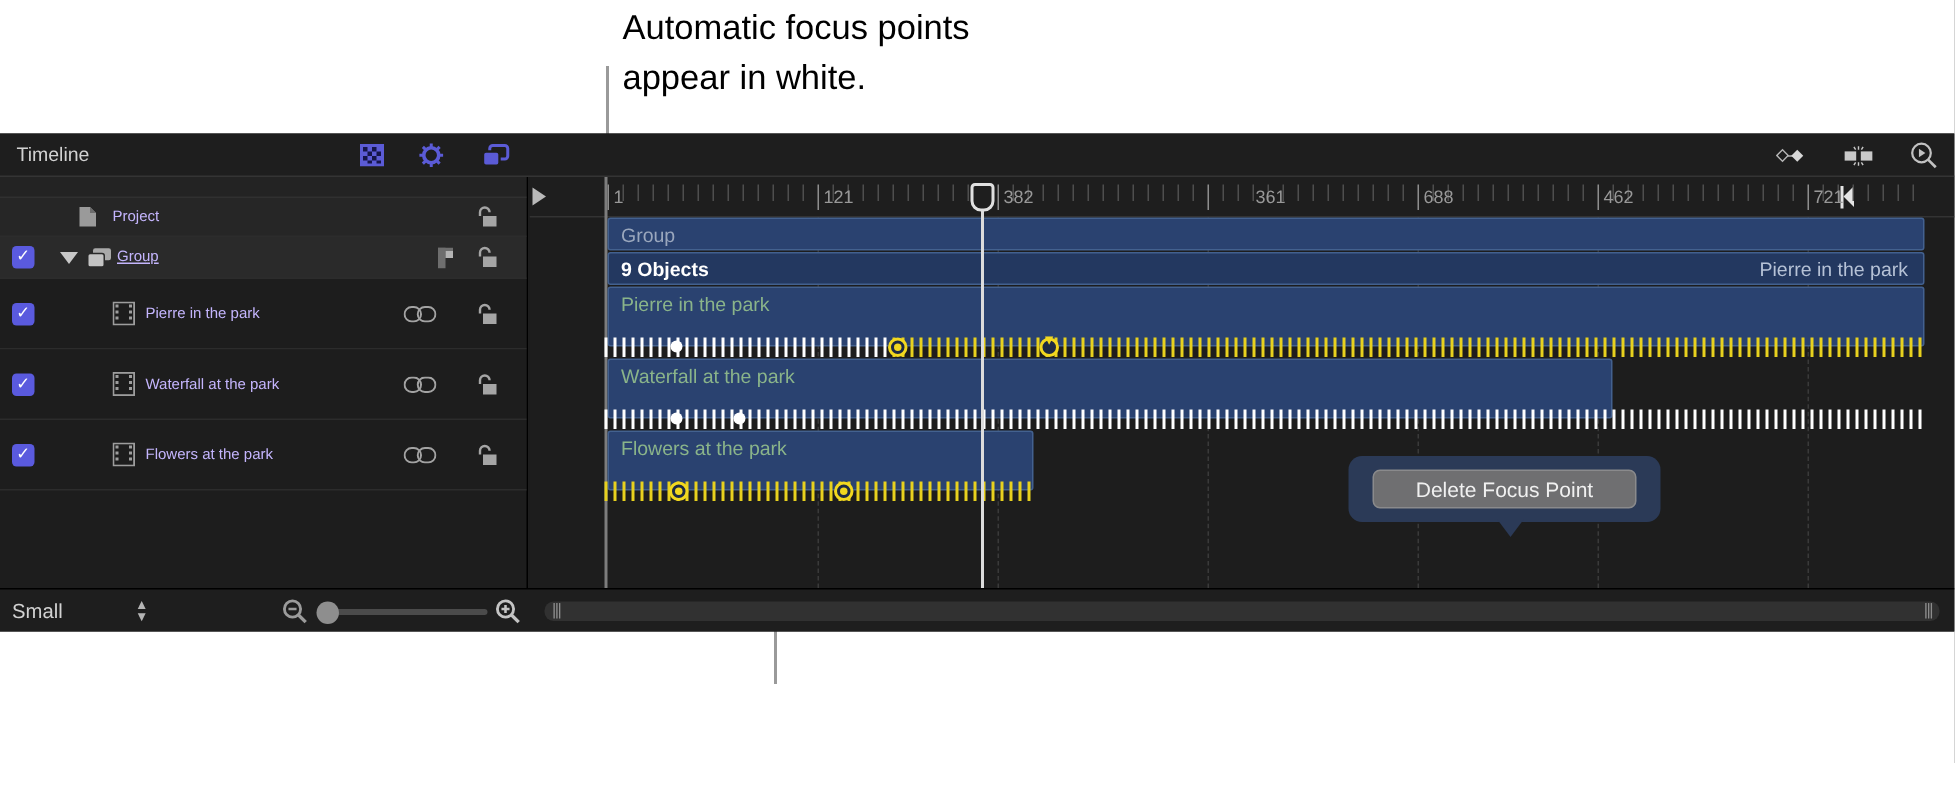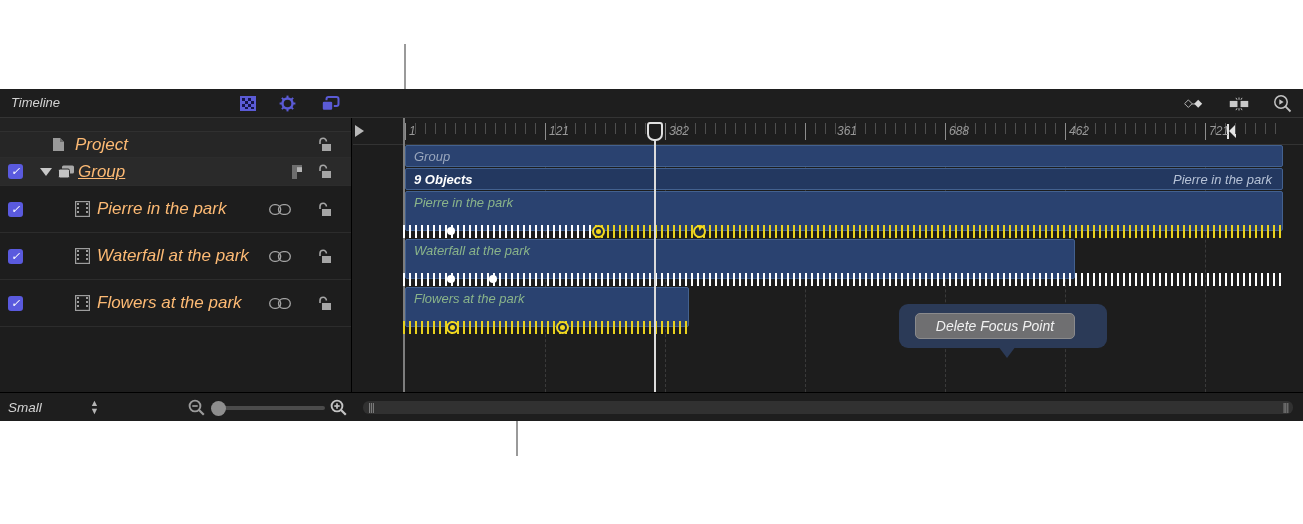--- a/index.html
+++ b/index.html
@@ -27,21 +27,20 @@
     background: #9a9a9a;
   }
   #leader-top { left: 404px; top: 44px; height: 46px; }
   #leader-bottom { left: 516px; top: 350px; height: 106px; }
 
   
   #window {
     position: absolute; left: 0; top: 89px;
     width: 1303px; height: 332px;
     background: #1d1d1d;
-    font-style: italic;
   }
 
   
   #header {
     position: absolute; left: 0; top: 0; width: 1303px; height: 29px;
     background: #1e1e1e;
     border-bottom: 1px solid #343434;
   }
   #header-title {
     position: absolute; left: 11px; top: 6px;
@@ -78,21 +77,21 @@
     display: flex; align-items: center; justify-content: center;
     color: #fff; font-size: 11px; line-height: 1;
   }
   .disclosure {
     position: absolute; left: 40px;
     width: 0; height: 0;
     border-left: 6px solid transparent; border-right: 6px solid transparent;
     border-top: 8px solid #c8c8c8;
   }
   .row-icon { position: absolute; display: flex; align-items: center; }
-  .row-label { position: absolute; color: #fdba74; font-size: 17px; }
+  .row-label { position: absolute; color: #c4b5fd; font-size: 10px; }
   .row-label.link { text-decoration: underline; }
   .right-icons { position: absolute; right: 0; top: 0; height: 100%; display: flex; align-items: center; }
 
   
   #timeline {
     position: absolute; left: 353px; top: 29px;
     width: 950px; height: 274px;
     background: #1d1d1d;
     overflow: hidden;
   }
@@ -184,21 +183,21 @@
     background: #2b3a57; border-radius: 9px;
   }
   #popover-tail {
     position: absolute; left: 645px; top: 228px;
     width: 0; height: 0;
     border-left: 9px solid transparent; border-right: 9px solid transparent;
     border-top: 12px solid #2b3a57;
   }
   #delete-focus-point {
     position: absolute; left: 16px; top: 9px;
-    width: 160px; height: 26px;
+    width: 176px; height: 26px;
     background: #6f6f71; border: 1px solid #8a8a8c; border-radius: 5px;
     color: #f0f0f0; font-size: 14px;
     display: flex; align-items: center; justify-content: center;
   }
 
   
   #bottombar {
     position: absolute; left: 0; top: 303px; width: 1303px; height: 29px;
     background: #1e1e1e; border-top: 1px solid #000;
   }
@@ -223,20 +222,22 @@
     background: #313131; border-radius: 6px;
   }
   .scroll-grip { position: absolute; top: 2px; color: #8c8c8c; font-size: 11px; line-height: 9px; letter-spacing: -1px; }
   svg { display: block; }
 </style>
 </head>
 <body>
 
 <div id="root">
 
+  <div id="anno-top" class="anno">Automatic focus points
+appear in white.</div>
   <div id="leader-top" class="leader"></div>
 
   <div id="leader-bottom" class="leader"></div>
 
   <div id="window">
 
     <div id="header">
       <div id="header-title">Timeline</div>
 
       <div class="hdr-icon" id="icon-checkerboard">

